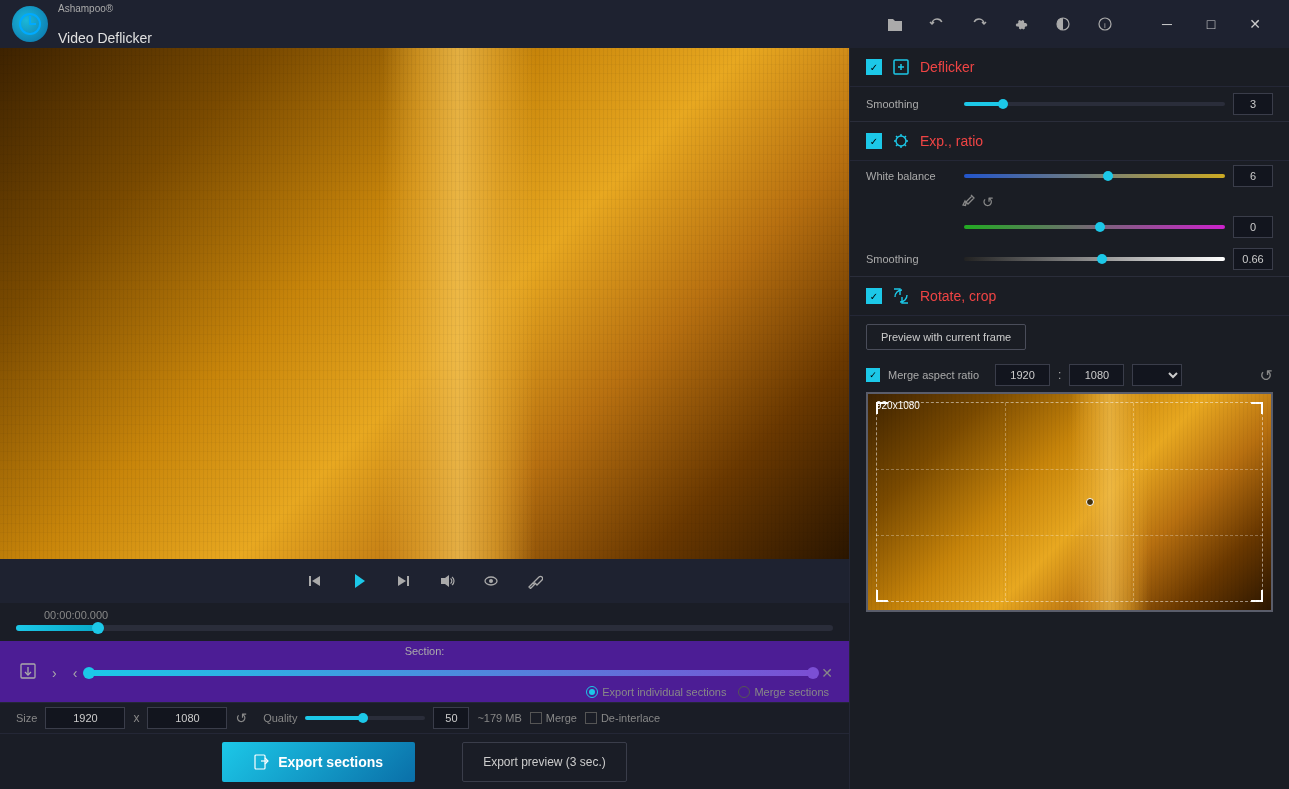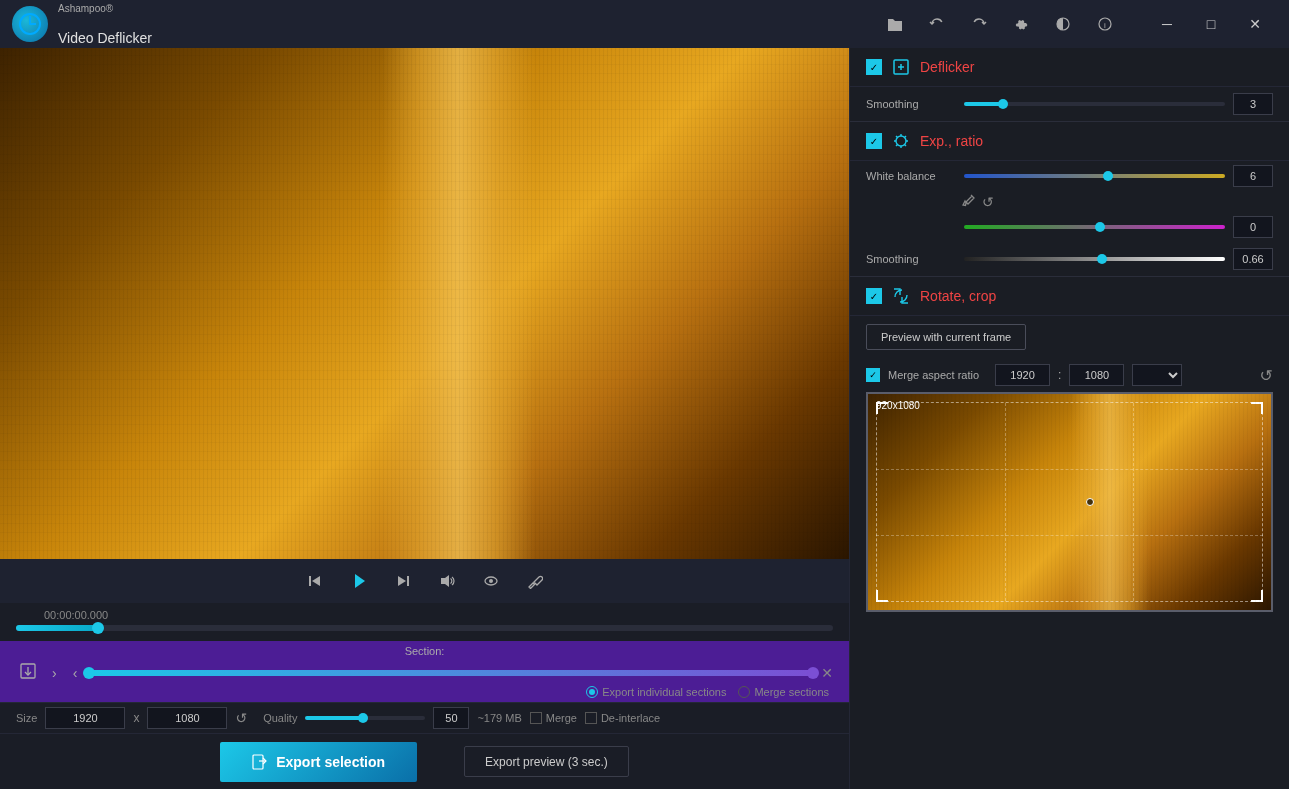--- a/index.html
+++ b/index.html
@@ -406,21 +406,21 @@
       align-items: center;
       gap: 8px;
       border-radius: 2px;
       min-width: 180px;
     }
     .export-preview-btn {
       background: transparent;
       border: 1px solid #3a3d4a;
       color: #ccc;
       padding: 0 20px;
-      height: 31px;
+      height: 40px;
       font-size: 12px;
       cursor: pointer;
       border-radius: 2px;
       margin-left: 31px;
     }
 
     
     .right-panel {
       width: 440px;
       background: #1a1d24;
@@ -910,21 +910,21 @@
       </div>
     </div>
 
     <div class="export-bar">
       <button class="export-main-btn">
         <svg width="16" height="16" viewBox="0 0 16 16" fill="white">
             <rect x="1" y="1" width="10" height="14" rx="1" fill="none" stroke="white" stroke-width="1.2"></rect>
             <line x1="7" y1="7" x2="14" y2="7" stroke="white" stroke-width="1.2"></line>
             <polyline points="11,4 14,7 11,10" fill="none" stroke="white" stroke-width="1.2"></polyline>
           </svg>
-        <span>Export selection</span>
+        <span>Export sections</span>
       </button>
       <button class="export-preview-btn">Export preview (3 sec.)</button>
     </div>
   </div>
 
   <div class="right-panel">
 
     <div class="section-header">
       <div class="section-checkbox">✓</div>
       <div class="section-icon">

